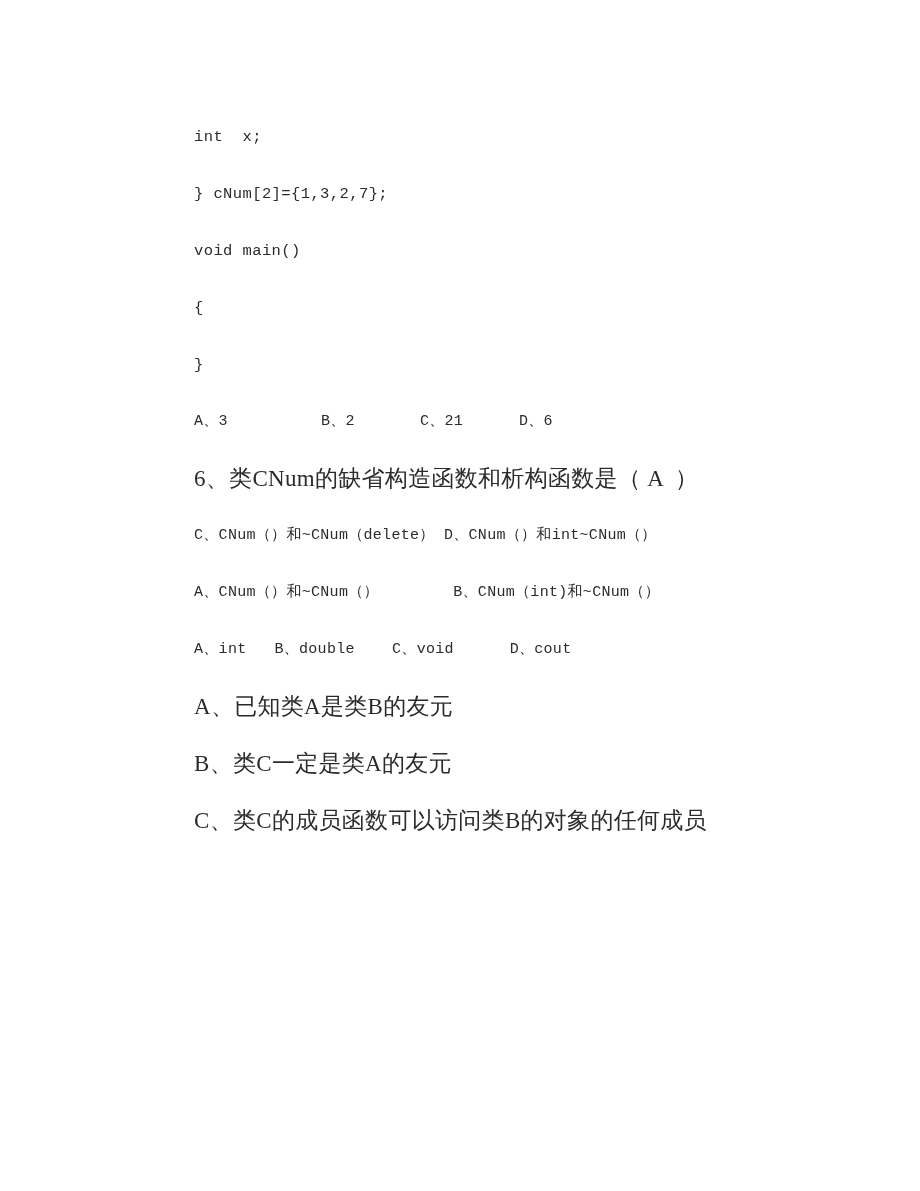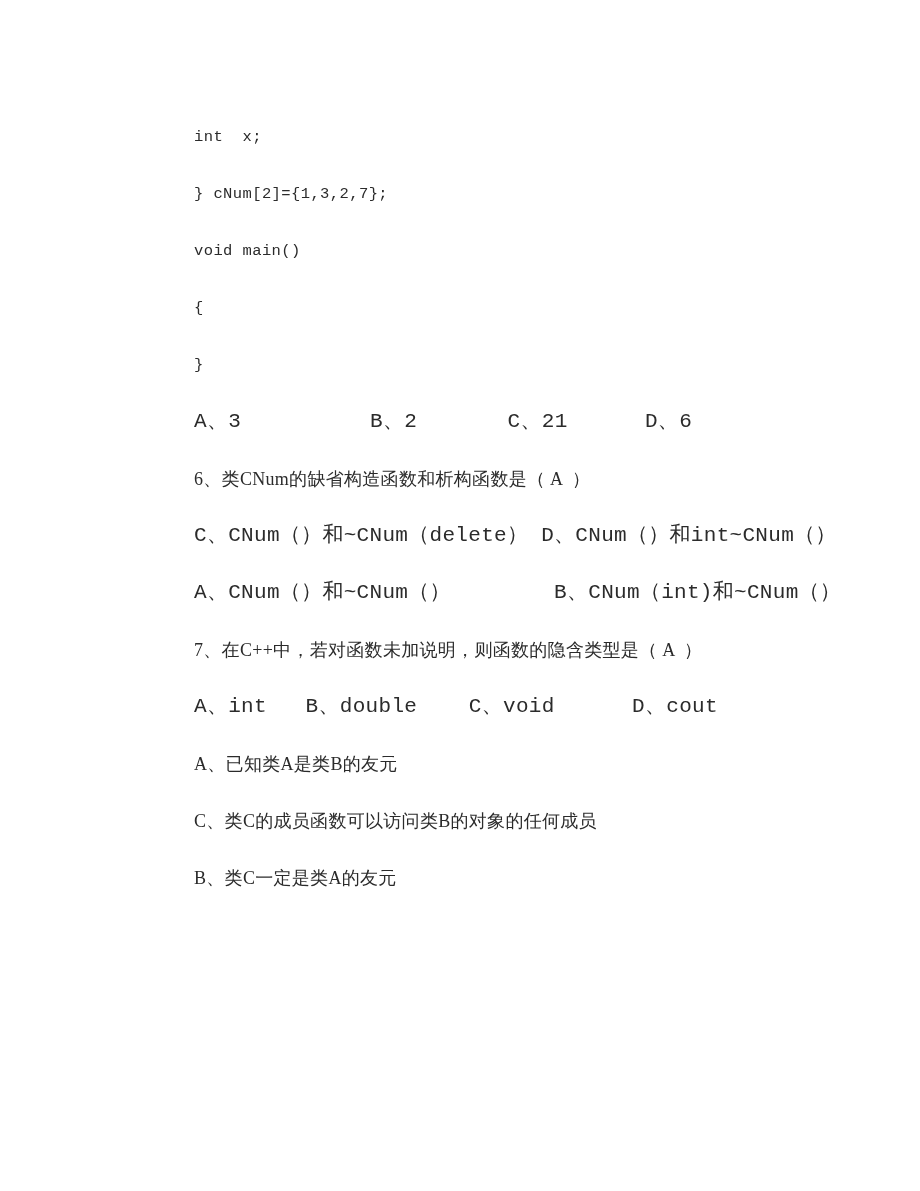--- a/index.html
+++ b/index.html
@@ -44,27 +44,27 @@
 
   
   .code {
     font-family: "Liberation Mono", "DejaVu Sans Mono", monospace;
     font-size: 15.5px;
     letter-spacing: 0.4px;
   }
 
   .optline {
     font-family: "Liberation Mono", "DejaVu Sans Mono", monospace;
-    font-size: 21px;
+    font-size: 15px;
     letter-spacing: 0.3px;
   }
 
   .mixline {
     font-family: "Liberation Serif", "DejaVu Serif", serif;
-    font-size: 18px;
+    font-size: 23px;
     letter-spacing: 0.3px;
   }
 </style>
 </head>
 <body>
 
 <div class="page">
   <div class="doc-body">
 
     <div class="line code">int  x;</div>
@@ -80,25 +80,24 @@
     <div class="line code">}</div>
 
     <div class="line optline">A、3          B、2       C、21      D、6</div>
 
     <div class="line mixline">6、类CNum的缺省构造函数和析构函数是（ A  ）</div>
 
     <div class="line optline">C、CNum（）和~CNum（delete） D、CNum（）和int~CNum（）</div>
 
     <div class="line optline">A、CNum（）和~CNum（）        B、CNum（int)和~CNum（）</div>
 
-    <div class="line mixline">7、在C++中，若对函数未加说明，则函数的隐含类型是（ A  ）</div>
 
     <div class="line optline">A、int   B、double    C、void      D、cout</div>
 
 
     <div class="line mixline">A、已知类A是类B的友元</div>
 
+    <div class="line mixline">B、类C一定是类A的友元</div>
+
     <div class="line mixline">C、类C的成员函数可以访问类B的对象的任何成员</div>
-
-    <div class="line mixline">B、类C一定是类A的友元</div>
 
   </div>
 </div>
 
 </body></html>

